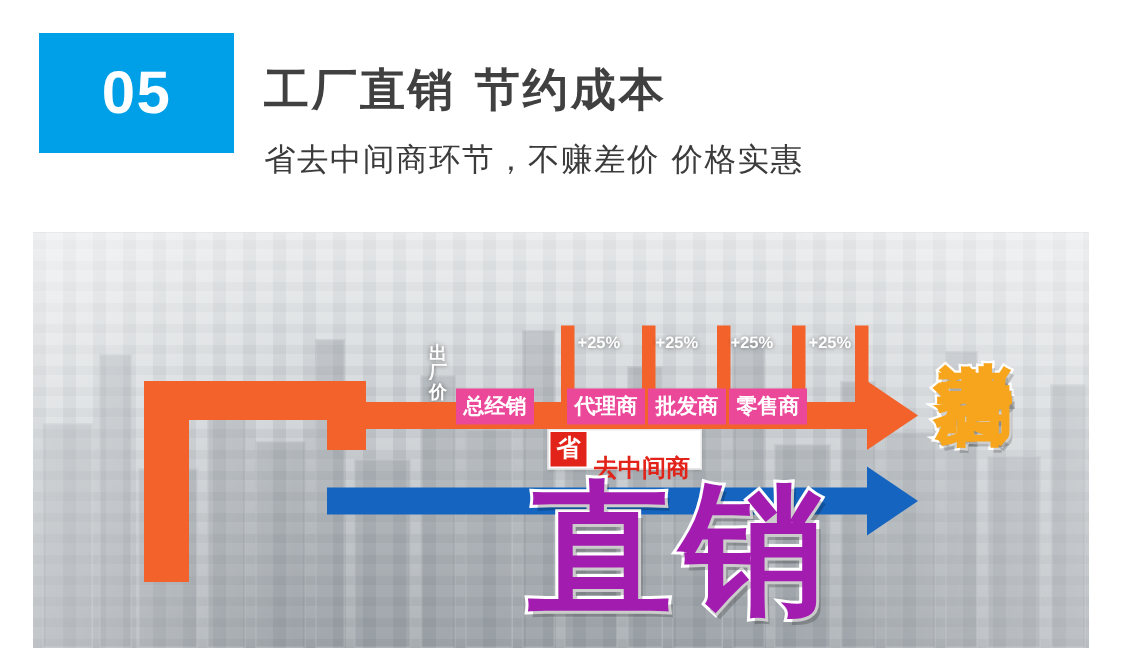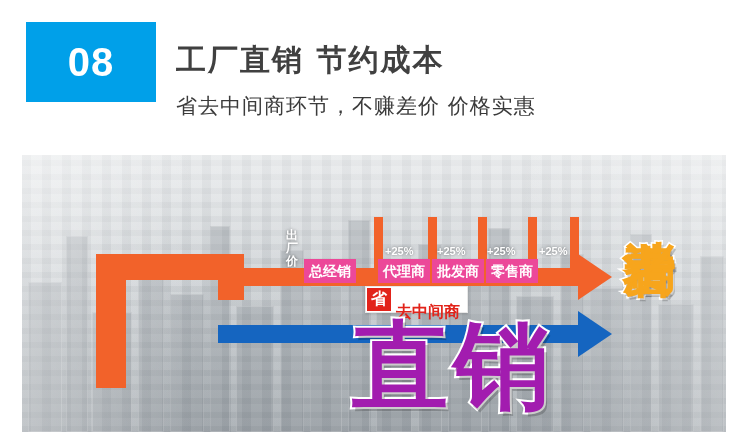--- a/index.html
+++ b/index.html
@@ -103,21 +103,21 @@
 
   
   .node{
     position:absolute;top:104px;height:24px;
     background:#ec4899;color:#ffffff;
     font-size:14px;font-weight:bold;line-height:24px;
     padding:0 5px;white-space:nowrap;
     font-family:"DejaVu Sans","Liberation Sans",sans-serif;
   }
   .pct{
-    position:absolute;top:90px;
+    position:absolute;top:68px;
     color:#ffffff;font-size:11px;font-weight:bold;
     text-shadow:0 0 3px rgba(0,0,0,.45);
     font-family:"Liberation Sans","DejaVu Sans",sans-serif;
     padding-left:37px;
   }
   .exit-label{
     position:absolute;left:264px;top:74px;width:16px;
     color:#ffffff;font-size:12px;font-weight:bold;line-height:13px;
     text-shadow:0 0 3px rgba(0,0,0,.5);
     font-family:"DejaVu Sans","Liberation Sans",sans-serif;
@@ -162,21 +162,21 @@
     writing-mode:vertical-rl;
     -webkit-text-stroke:3px #ffffff; paint-order:stroke fill;
     text-shadow:2px 3px 0 rgba(0,0,0,.18);
   }
 </style>
 </head>
 <body>
 
 <div class="header">
   <div class="badge">
-    <span class="badge-num">08</span>
+    <span class="badge-num">05</span>
   </div>
   <div class="head-title">工厂直销 节约成本</div>
   <div class="head-sub">省去中间商环节，不赚差价 价格实惠</div>
 </div>
 
 <div class="panel">
   <div class="city">
     <div class="bldg" style="left:6px;width:34px;height:150px;"></div>
     <div class="bldg" style="left:44px;width:22px;height:196px;"></div>
     <div class="bldg" style="left:70px;width:40px;height:120px;"></div>

